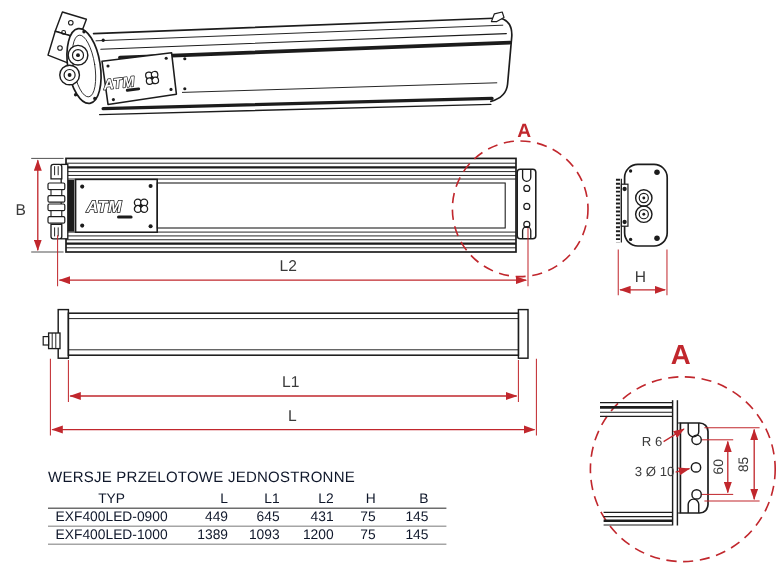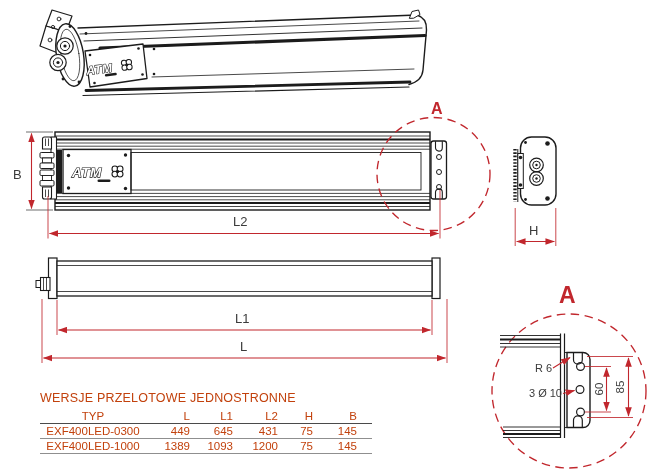--- a/index.html
+++ b/index.html
@@ -17,21 +17,21 @@
   .lbl{font:13px "Liberation Sans",sans-serif;fill:#3b3b3b;}
   .lbls{font:11px "Liberation Sans",sans-serif;fill:#3b3b3b;}
   .lblr{font:11.5px "Liberation Sans",sans-serif;fill:#3b3b3b;}
   .amark{font:700 16px "Liberation Sans",sans-serif;fill:#c1272d;}
   .amarkbig{font:700 23px "Liberation Sans",sans-serif;fill:#c1272d;}
   .logot{font:italic 700 13.5px "Liberation Sans",sans-serif;fill:#fff;stroke:#141414;
          stroke-width:1.25px;paint-order:stroke;letter-spacing:.5px;}
   .logots{font:italic 700 12px "Liberation Sans",sans-serif;fill:#fff;stroke:#141414;
          stroke-width:1.15px;paint-order:stroke;letter-spacing:.4px;}
   
-  .tbl{position:absolute;left:40px;top:392px;width:332px;color:#c2410c;}
+  .tbl{position:absolute;left:40px;top:392px;width:332px;color:#0f172a;}
   .tbl-title{font-size:12.5px;line-height:13px;margin:0 0 3px 0;letter-spacing:.2px;}
   .trow{display:flex;align-items:flex-end;height:14px;font-size:11.5px;line-height:13px;}
   .thead{border-bottom:1.8px solid #4a4a4a;height:15px;}
   .tdata{border-bottom:1px solid #8f8f8f;}
   .c0{width:106px;text-align:center;}
   .c1{width:44px;text-align:right;}
   .c2{width:43px;text-align:right;}
   .c3{width:45px;text-align:right;}
   .c4{width:35px;text-align:right;}
   .c5{width:44px;text-align:right;}
@@ -291,21 +291,21 @@
     <div class="tbl-title">WERSJE PRZELOTOWE JEDNOSTRONNE</div>
     <div class="trow thead">
       <div class="c0">TYP</div>
       <div class="c1">L</div>
       <div class="c2">L1</div>
       <div class="c3">L2</div>
       <div class="c4">H</div>
       <div class="c5">B</div>
     </div>
     <div class="trow tdata">
-      <div class="c0">EXF400LED-0300</div>
+      <div class="c0">EXF400LED-0900</div>
       <div class="c1">449</div>
       <div class="c2">645</div>
       <div class="c3">431</div>
       <div class="c4">75</div>
       <div class="c5">145</div>
     </div>
     <div class="trow tdata">
       <div class="c0">EXF400LED-1000</div>
       <div class="c1">1389</div>
       <div class="c2">1093</div>

